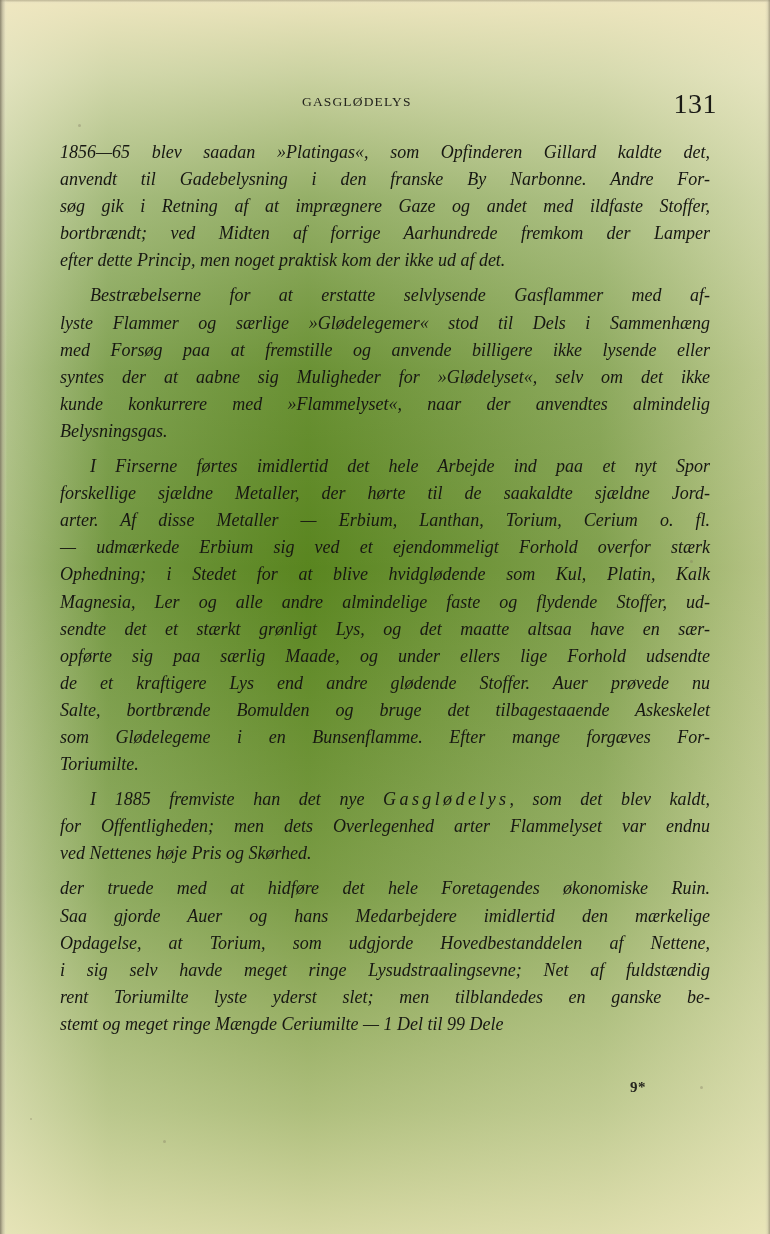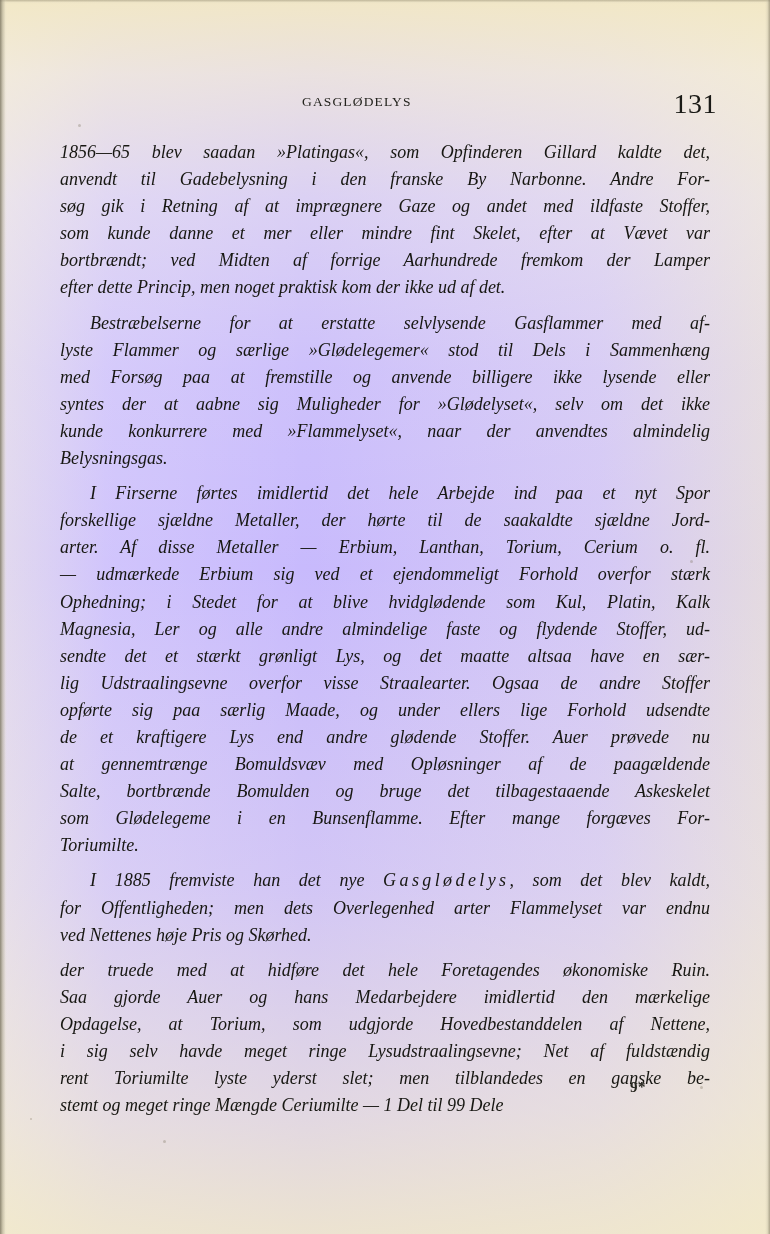--- a/index.html
+++ b/index.html
@@ -6,21 +6,21 @@
     margin: 0;
     padding: 0;
     background: #ffffff;
   }
 
   #page {
     position: relative;
     width: 770px;
     height: 1234px;
     overflow: hidden;
-    background: #c4b5fd;
+    background: #4d7c0f;
     font-family: "Liberation Serif", "DejaVu Serif", serif;
     color: #1a1a16;
   }
 
   
   #paper-tone {
     position: absolute;
     inset: 0;
     background:
       linear-gradient(180deg,
@@ -190,21 +190,20 @@
       <span class="running-title">GASGLØDELYS</span>
       <span class="page-number">131</span>
     </div>
 
     <div id="body-text">
 
       <p class="para">
         <span class="line">1856—65 blev saadan »Platingas«, som Opfinderen Gillard kaldte det,</span>
         <span class="line">anvendt til Gadebelysning i den franske By Narbonne. Andre For-</span>
         <span class="line">søg gik i Retning af at imprægnere Gaze og andet med ildfaste Stoffer,</span>
-        <span class="line">som kunde danne et mer eller mindre fint Skelet, efter at Vævet var</span>
         <span class="line">bortbrændt; ved Midten af forrige Aarhundrede fremkom der Lamper</span>
         <span class="line last">efter dette Princip, men noget praktisk kom der ikke ud af det.</span>
       </p>
 
       <p class="para">
         <span class="line first-indent">Bestræbelserne for at erstatte selvlysende Gasflammer med af-</span>
         <span class="line">lyste Flammer og særlige »Glødelegemer« stod til Dels i Sammenhæng</span>
         <span class="line">med Forsøg paa at fremstille og anvende billigere ikke lysende eller</span>
         <span class="line">syntes der at aabne sig Muligheder for »Glødelyset«, selv om det ikke</span>
         <span class="line">kunde konkurrere med »Flammelyset«, naar der anvendtes almindelig</span>
@@ -212,24 +211,22 @@
       </p>
 
       <p class="para">
         <span class="line first-indent">I Firserne førtes imidlertid det hele Arbejde ind paa et nyt Spor</span>
         <span class="line">forskellige sjældne Metaller, der hørte til de saakaldte sjældne Jord-</span>
         <span class="line">arter. Af disse Metaller — Erbium, Lanthan, Torium, Cerium o. fl.</span>
         <span class="line">— udmærkede Erbium sig ved et ejendommeligt Forhold overfor stærk</span>
         <span class="line">Ophedning; i Stedet for at blive hvidglødende som Kul, Platin, Kalk</span>
         <span class="line">Magnesia, Ler og alle andre almindelige faste og flydende Stoffer, ud-</span>
         <span class="line">sendte det et stærkt grønligt Lys, og det maatte altsaa have en sær-</span>
-        <span class="line">lig Udstraalingsevne overfor visse Straalearter. Ogsaa de andre Stoffer</span>
         <span class="line">opførte sig paa særlig Maade, og under ellers lige Forhold udsendte</span>
         <span class="line">de et kraftigere Lys end andre glødende Stoffer. Auer prøvede nu</span>
-        <span class="line">at gennemtrænge Bomuldsvæv med Opløsninger af de paagældende</span>
         <span class="line">Salte, bortbrænde Bomulden og bruge det tilbagestaaende Askeskelet</span>
         <span class="line">som Glødelegeme i en Bunsenflamme. Efter mange forgæves For-</span>
         <span class="line last">Toriumilte.</span>
       </p>
 
       <p class="para">
         <span class="line first-indent"><span>I 1885 fremviste han det nye </span><span class="sp">Gasglødelys</span><span>, som det blev kaldt,</span></span>
         <span class="line">for Offentligheden; men dets Overlegenhed arter Flammelyset var endnu</span>
         <span class="line last">ved Nettenes høje Pris og Skørhed.</span>
       </p>

